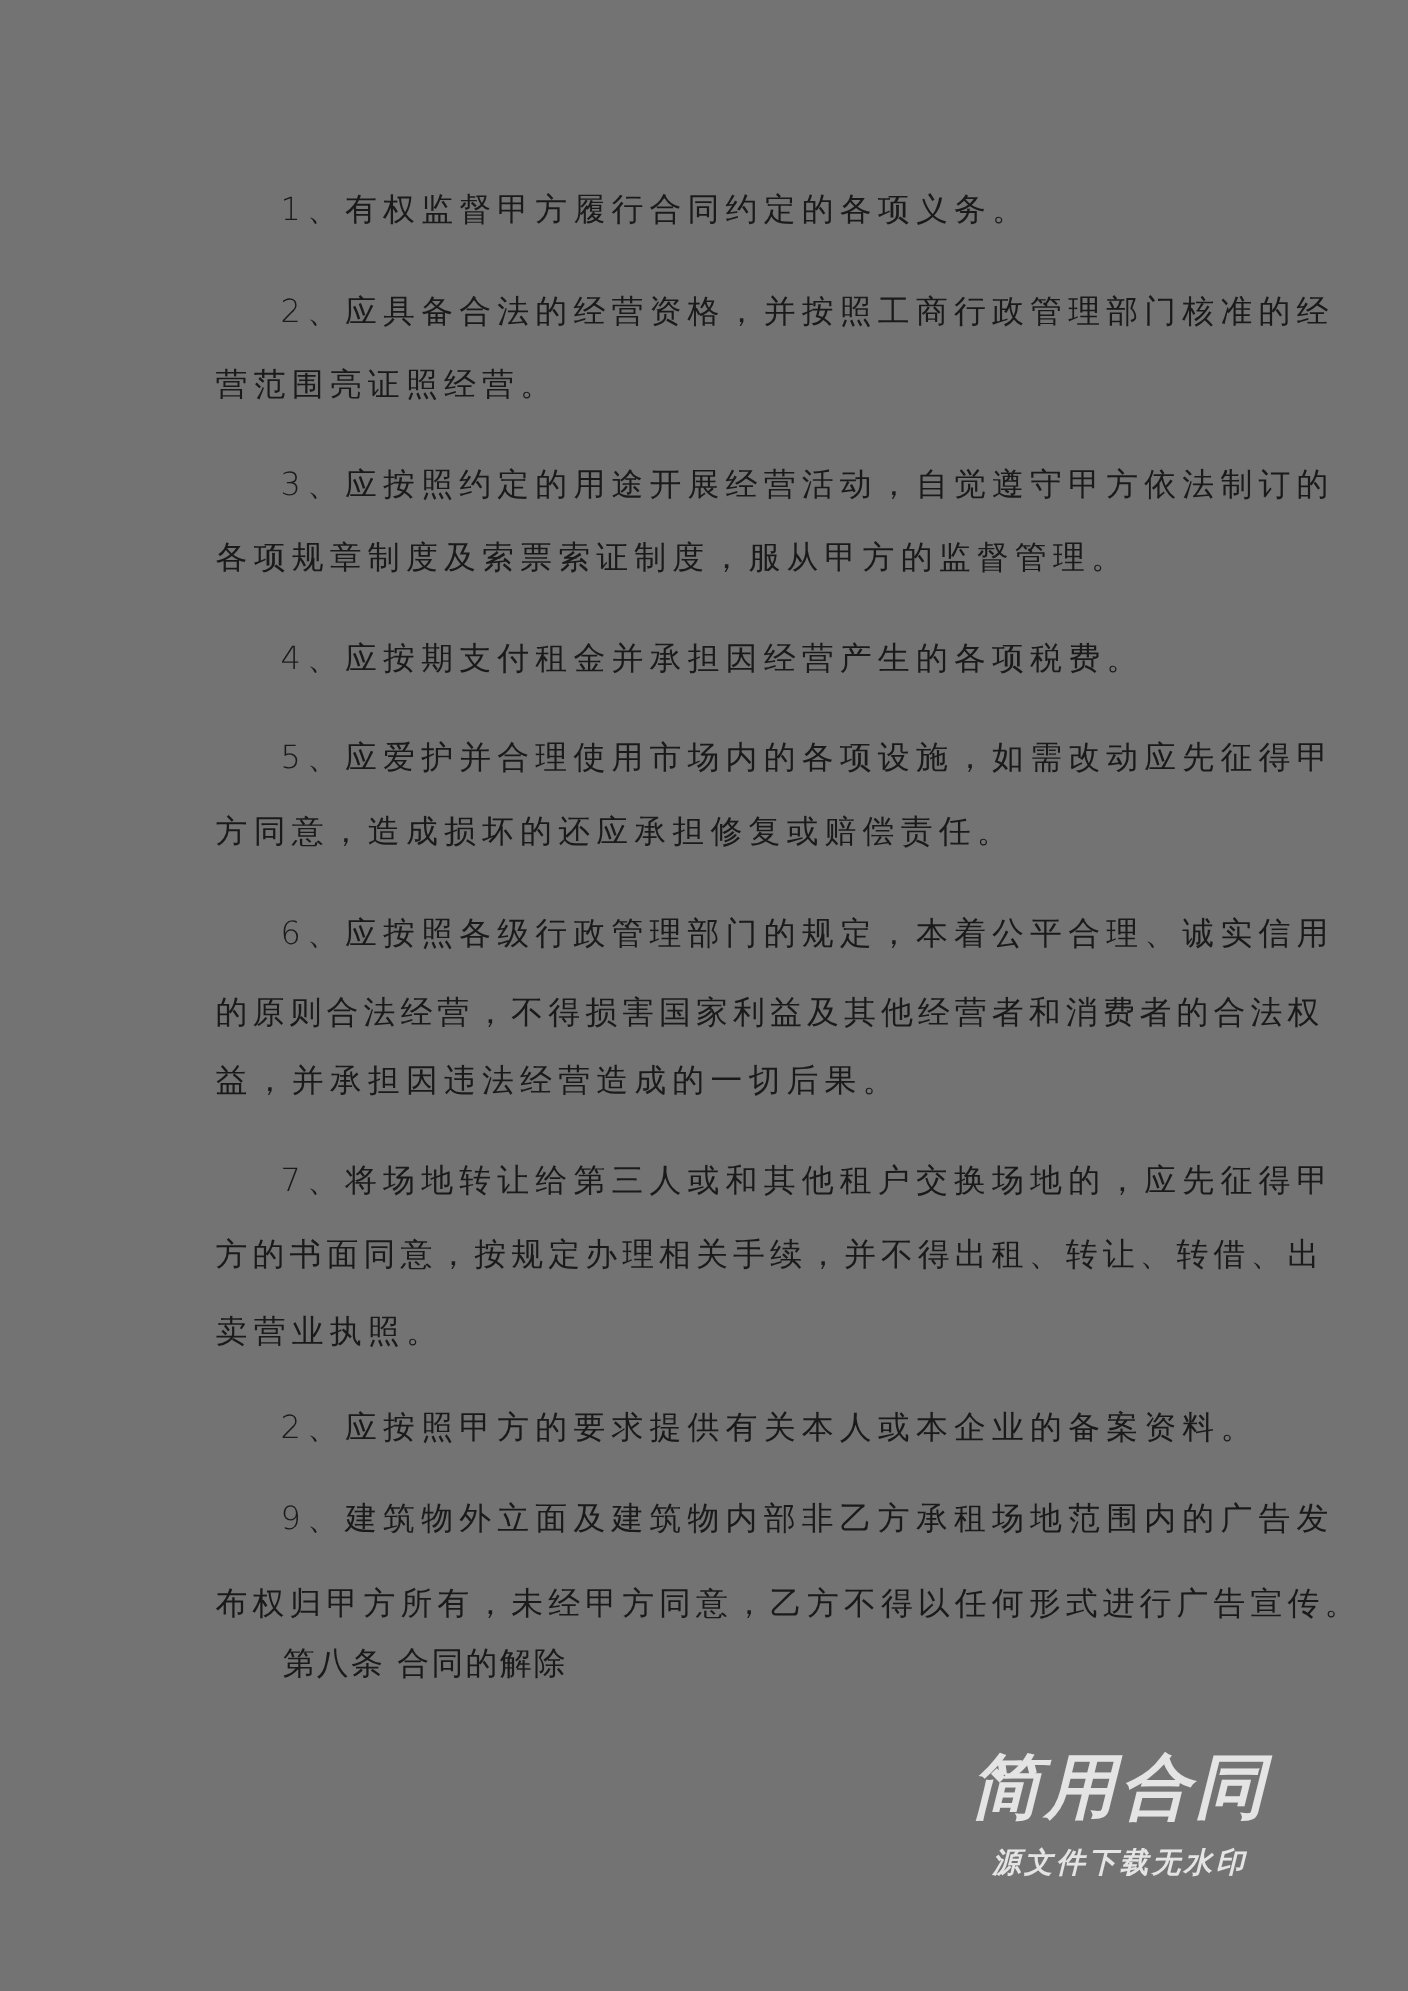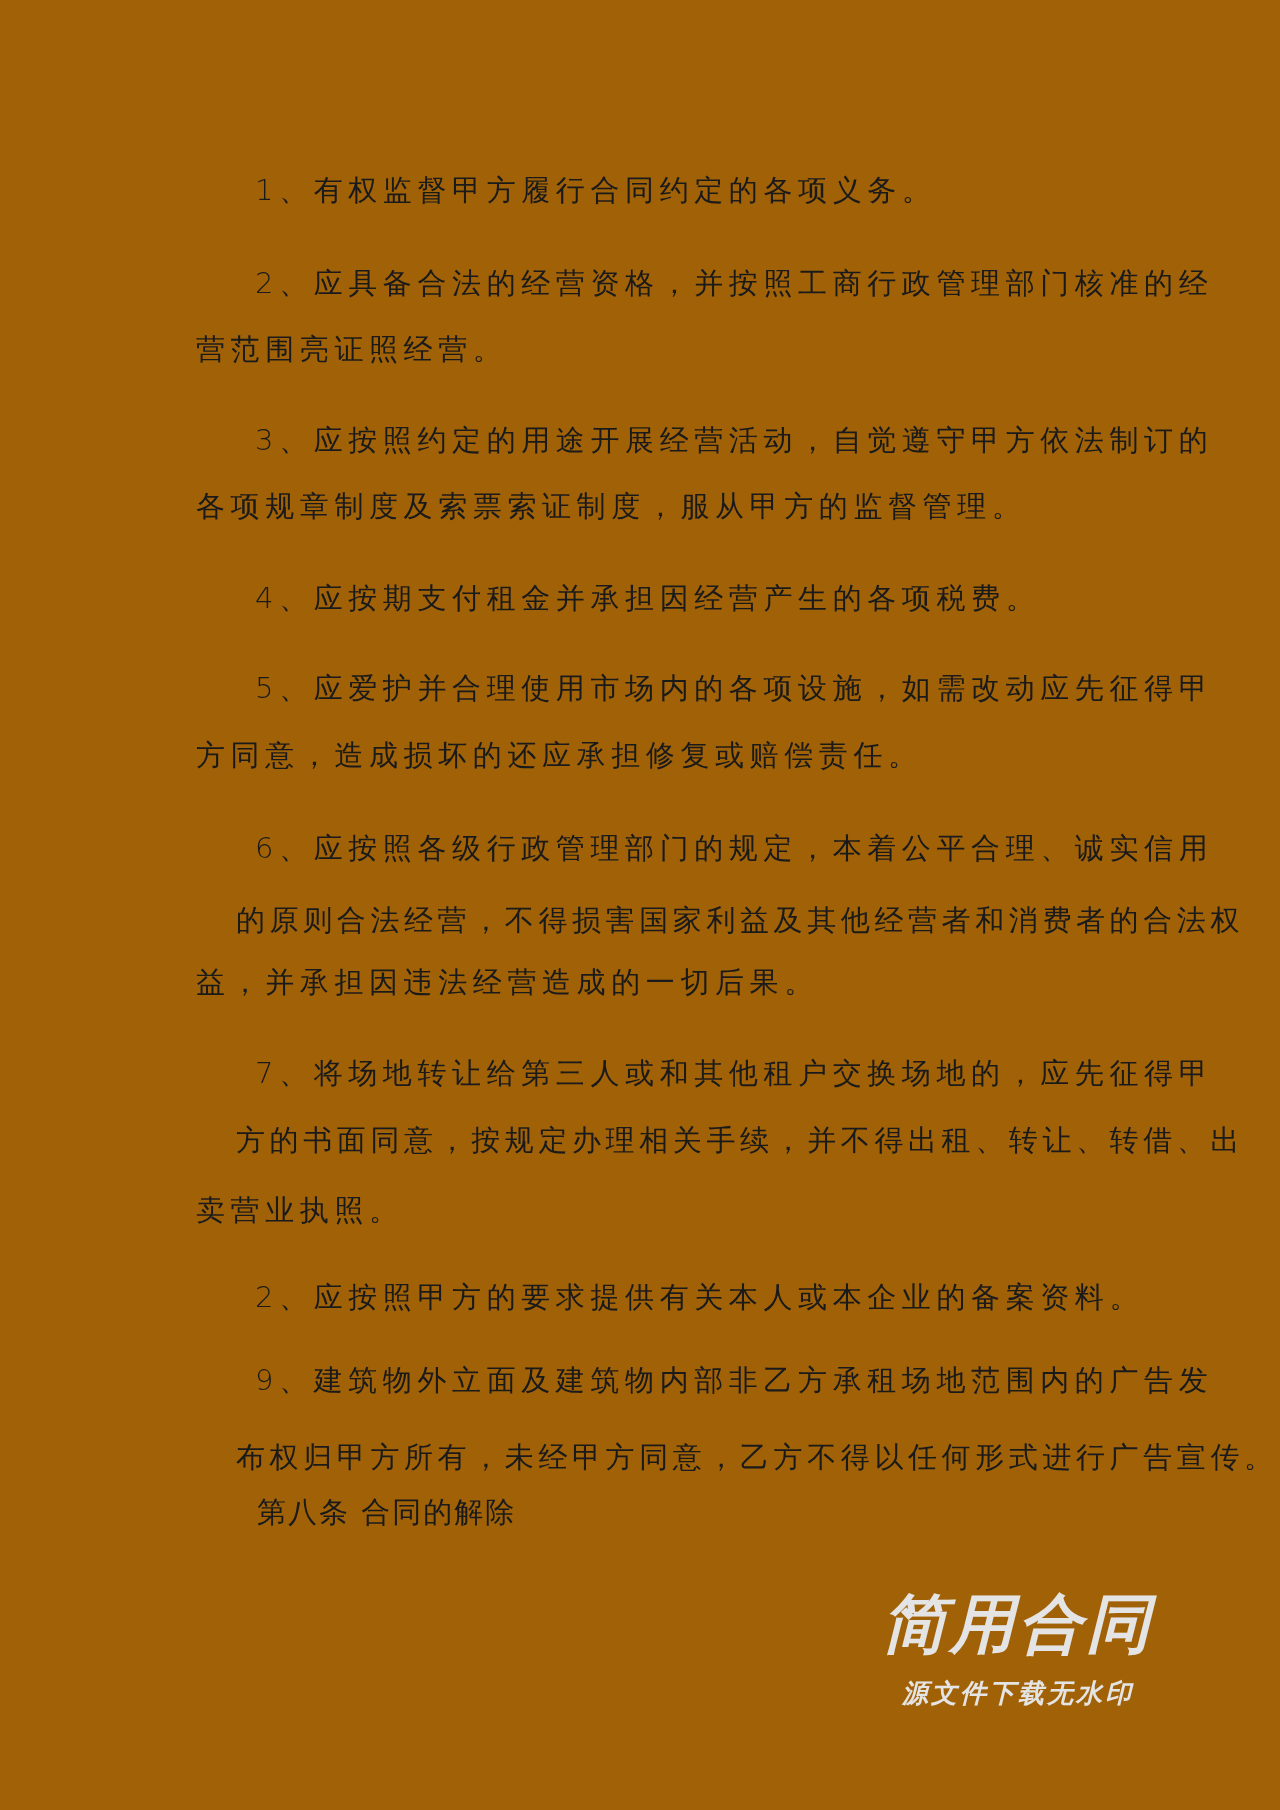--- a/index.html
+++ b/index.html
@@ -13,35 +13,35 @@
     position: relative;
     overflow: hidden;
     font-family: "DejaVu Sans", "Liberation Sans", sans-serif;
     color: #1a1a1a;
   }
   .page {
     position: absolute;
     left: 0; top: 0;
     width: 1280px;
     height: 1810px;
-    background: #a16207;
+    background: #737373;
   }
   .line {
     position: absolute;
     left: 196px;
     width: 900px;
     height: 40px;
     line-height: 40px;
     font-size: 29px;
     letter-spacing: 5.6px;
     white-space: nowrap;
     font-weight: 300;
   }
   .line.indent { left: 255px; }
-  .line.tight { letter-spacing: 4.6px; margin-left: 40px; }
+  .line.tight { letter-spacing: 4.6px; }
   .heading {
     position: absolute;
     left: 257px;
     height: 40px;
     line-height: 40px;
     font-size: 29px;
     letter-spacing: 2px;
     white-space: pre;
   }
   .watermark {

